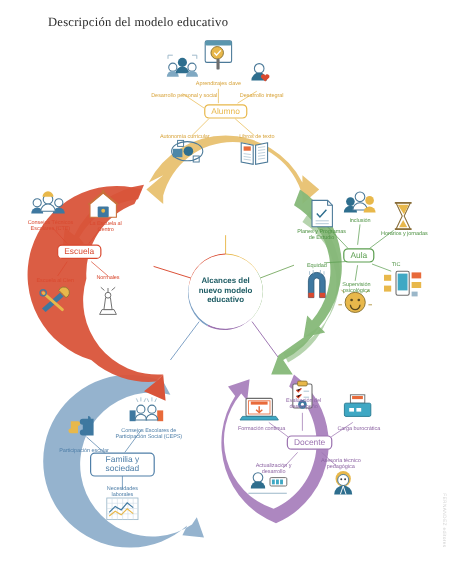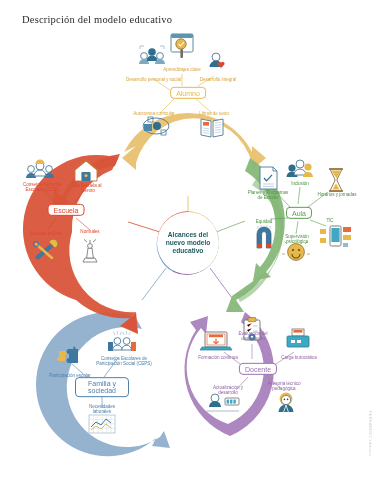--- a/index.html
+++ b/index.html
@@ -2,21 +2,21 @@
 <html><head>
 <meta charset="utf-8">
 <style>
   html,body{margin:0;padding:0;}
   body{
     width:376px;height:480px;background:#ffffff;
     font-family:"Liberation Sans",sans-serif;
     overflow:hidden;position:relative;
   }
   #page-title{
-    position:absolute;left:22px;top:14px;
+    position:absolute;left:40px;top:14px;
     font-family:"Liberation Serif",serif;
     font-size:10.5px;color:#2b2b2b;letter-spacing:.2px;
   }
   #canvas{position:absolute;left:0;top:0;width:376px;height:480px;}
   .lbl{
     position:absolute;text-align:center;line-height:1.02;
     font-size:4.6px;letter-spacing:-.05px;
     transform:translate(-50%,-50%);white-space:nowrap;
   }
   .hub{

